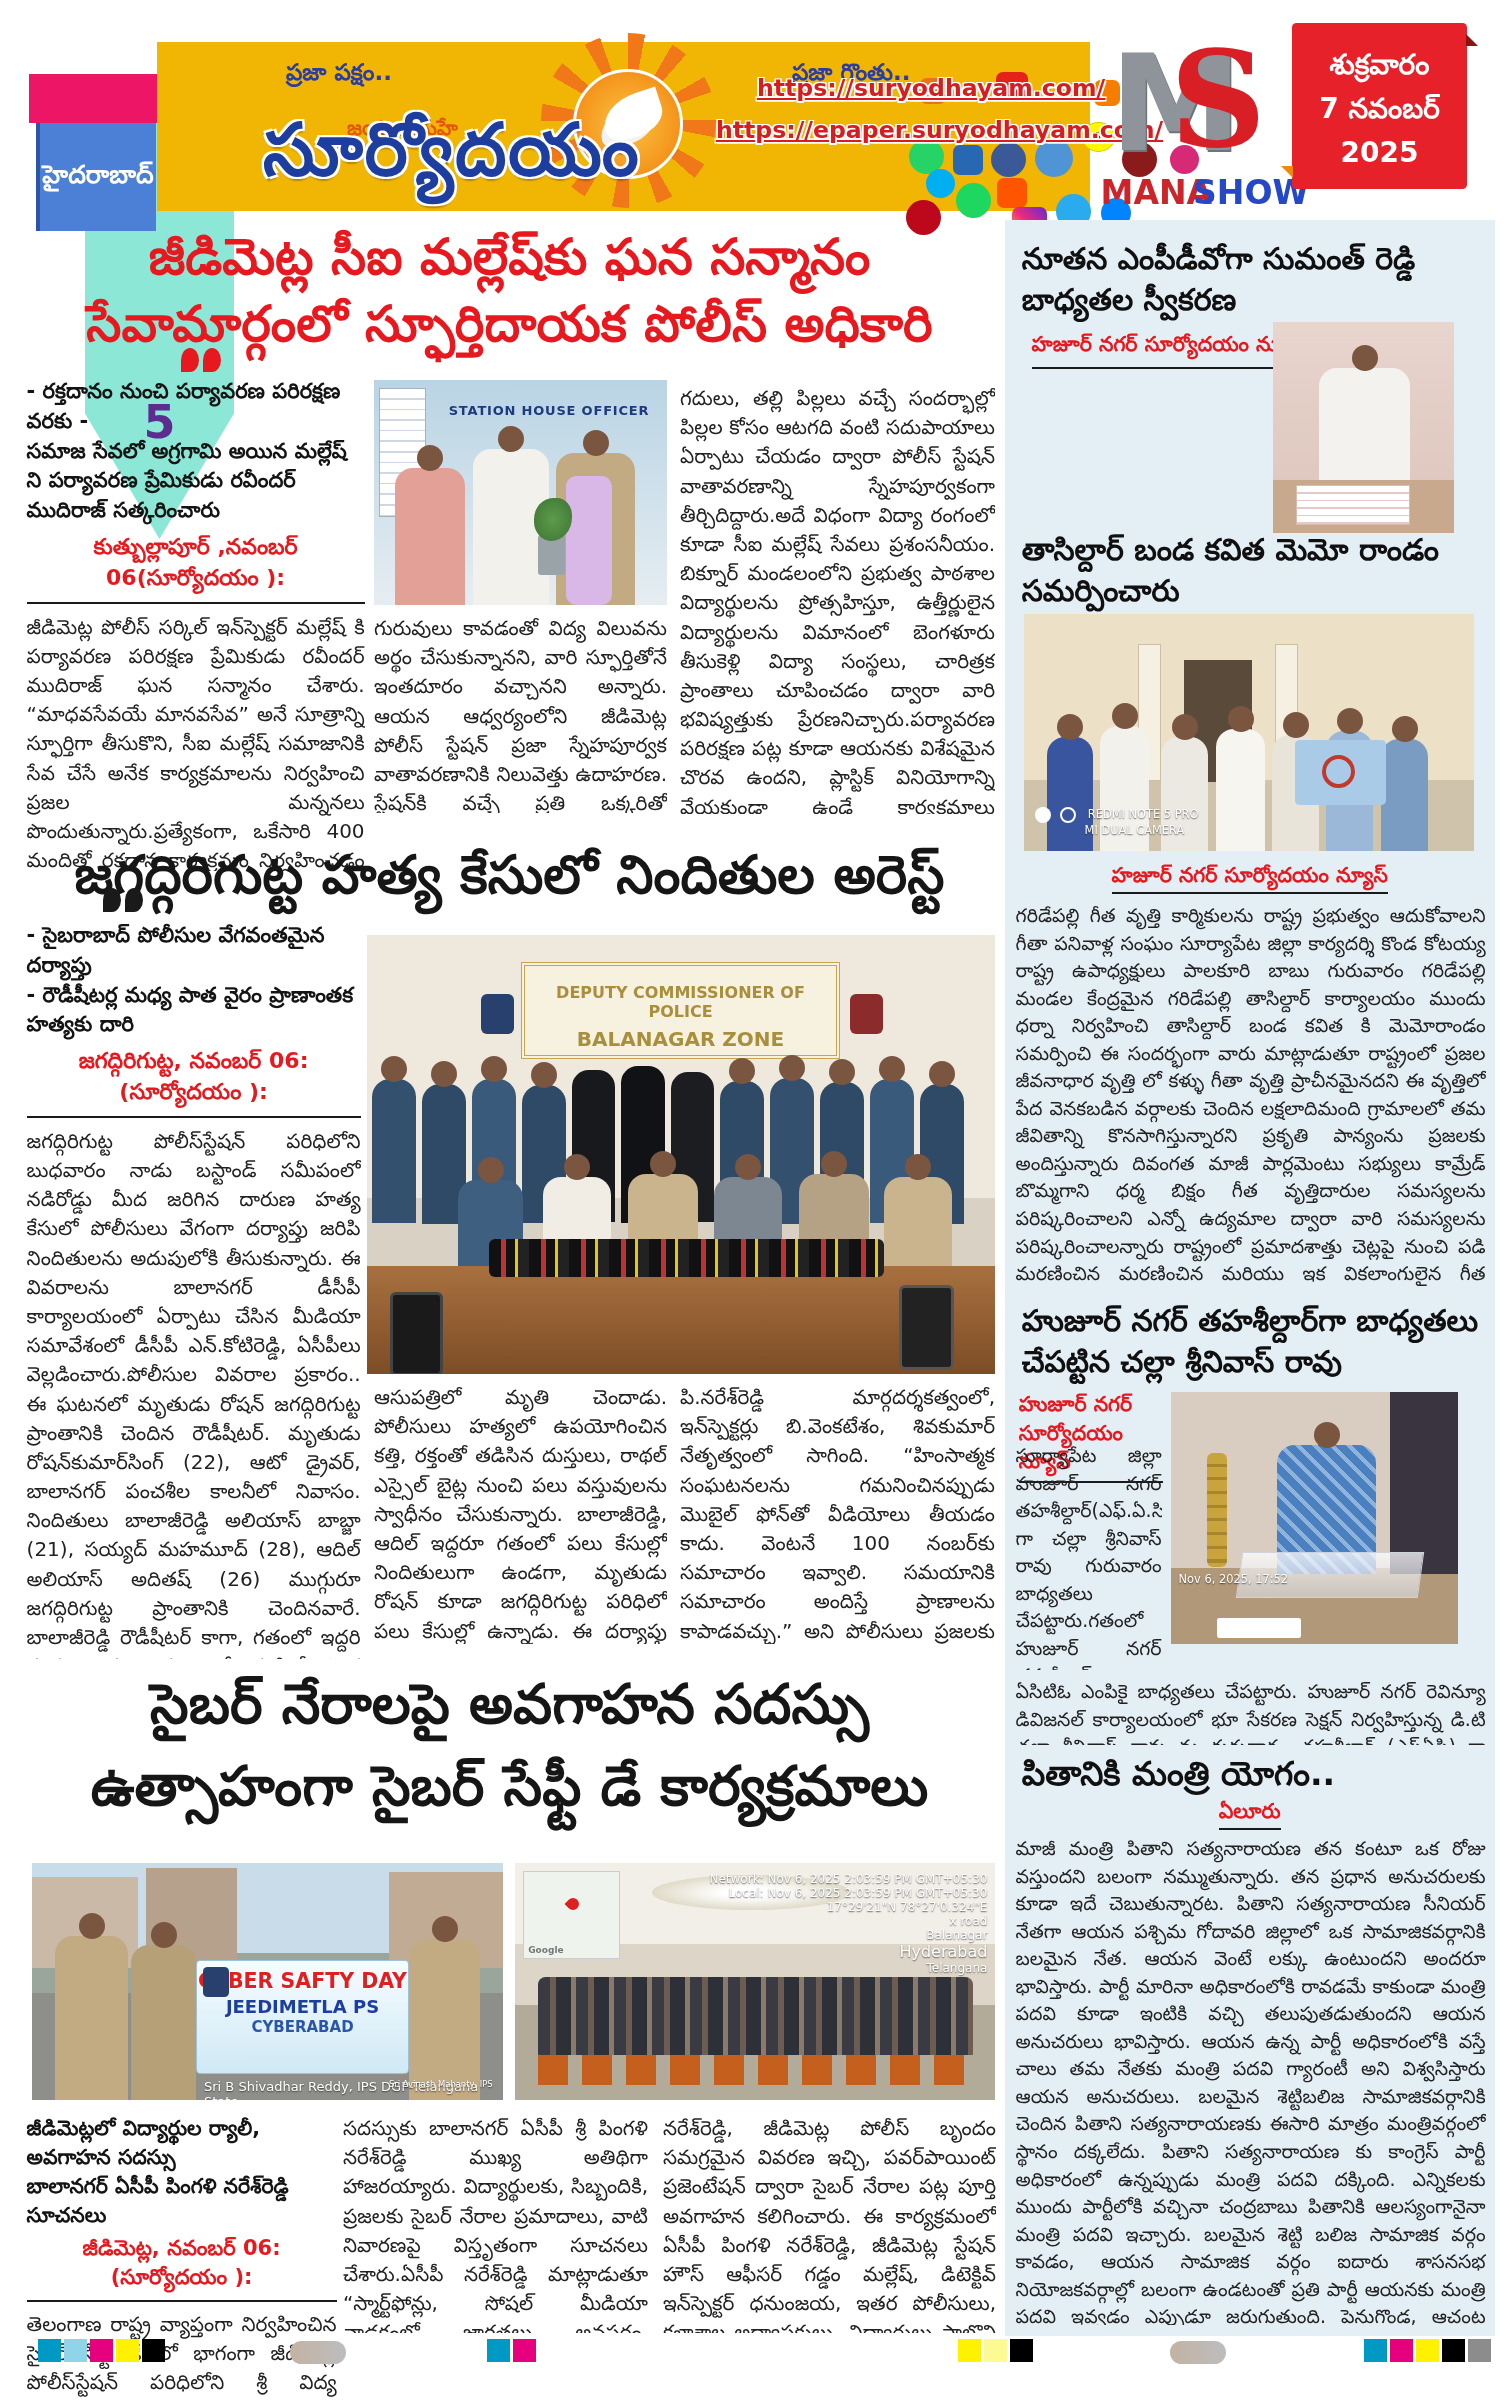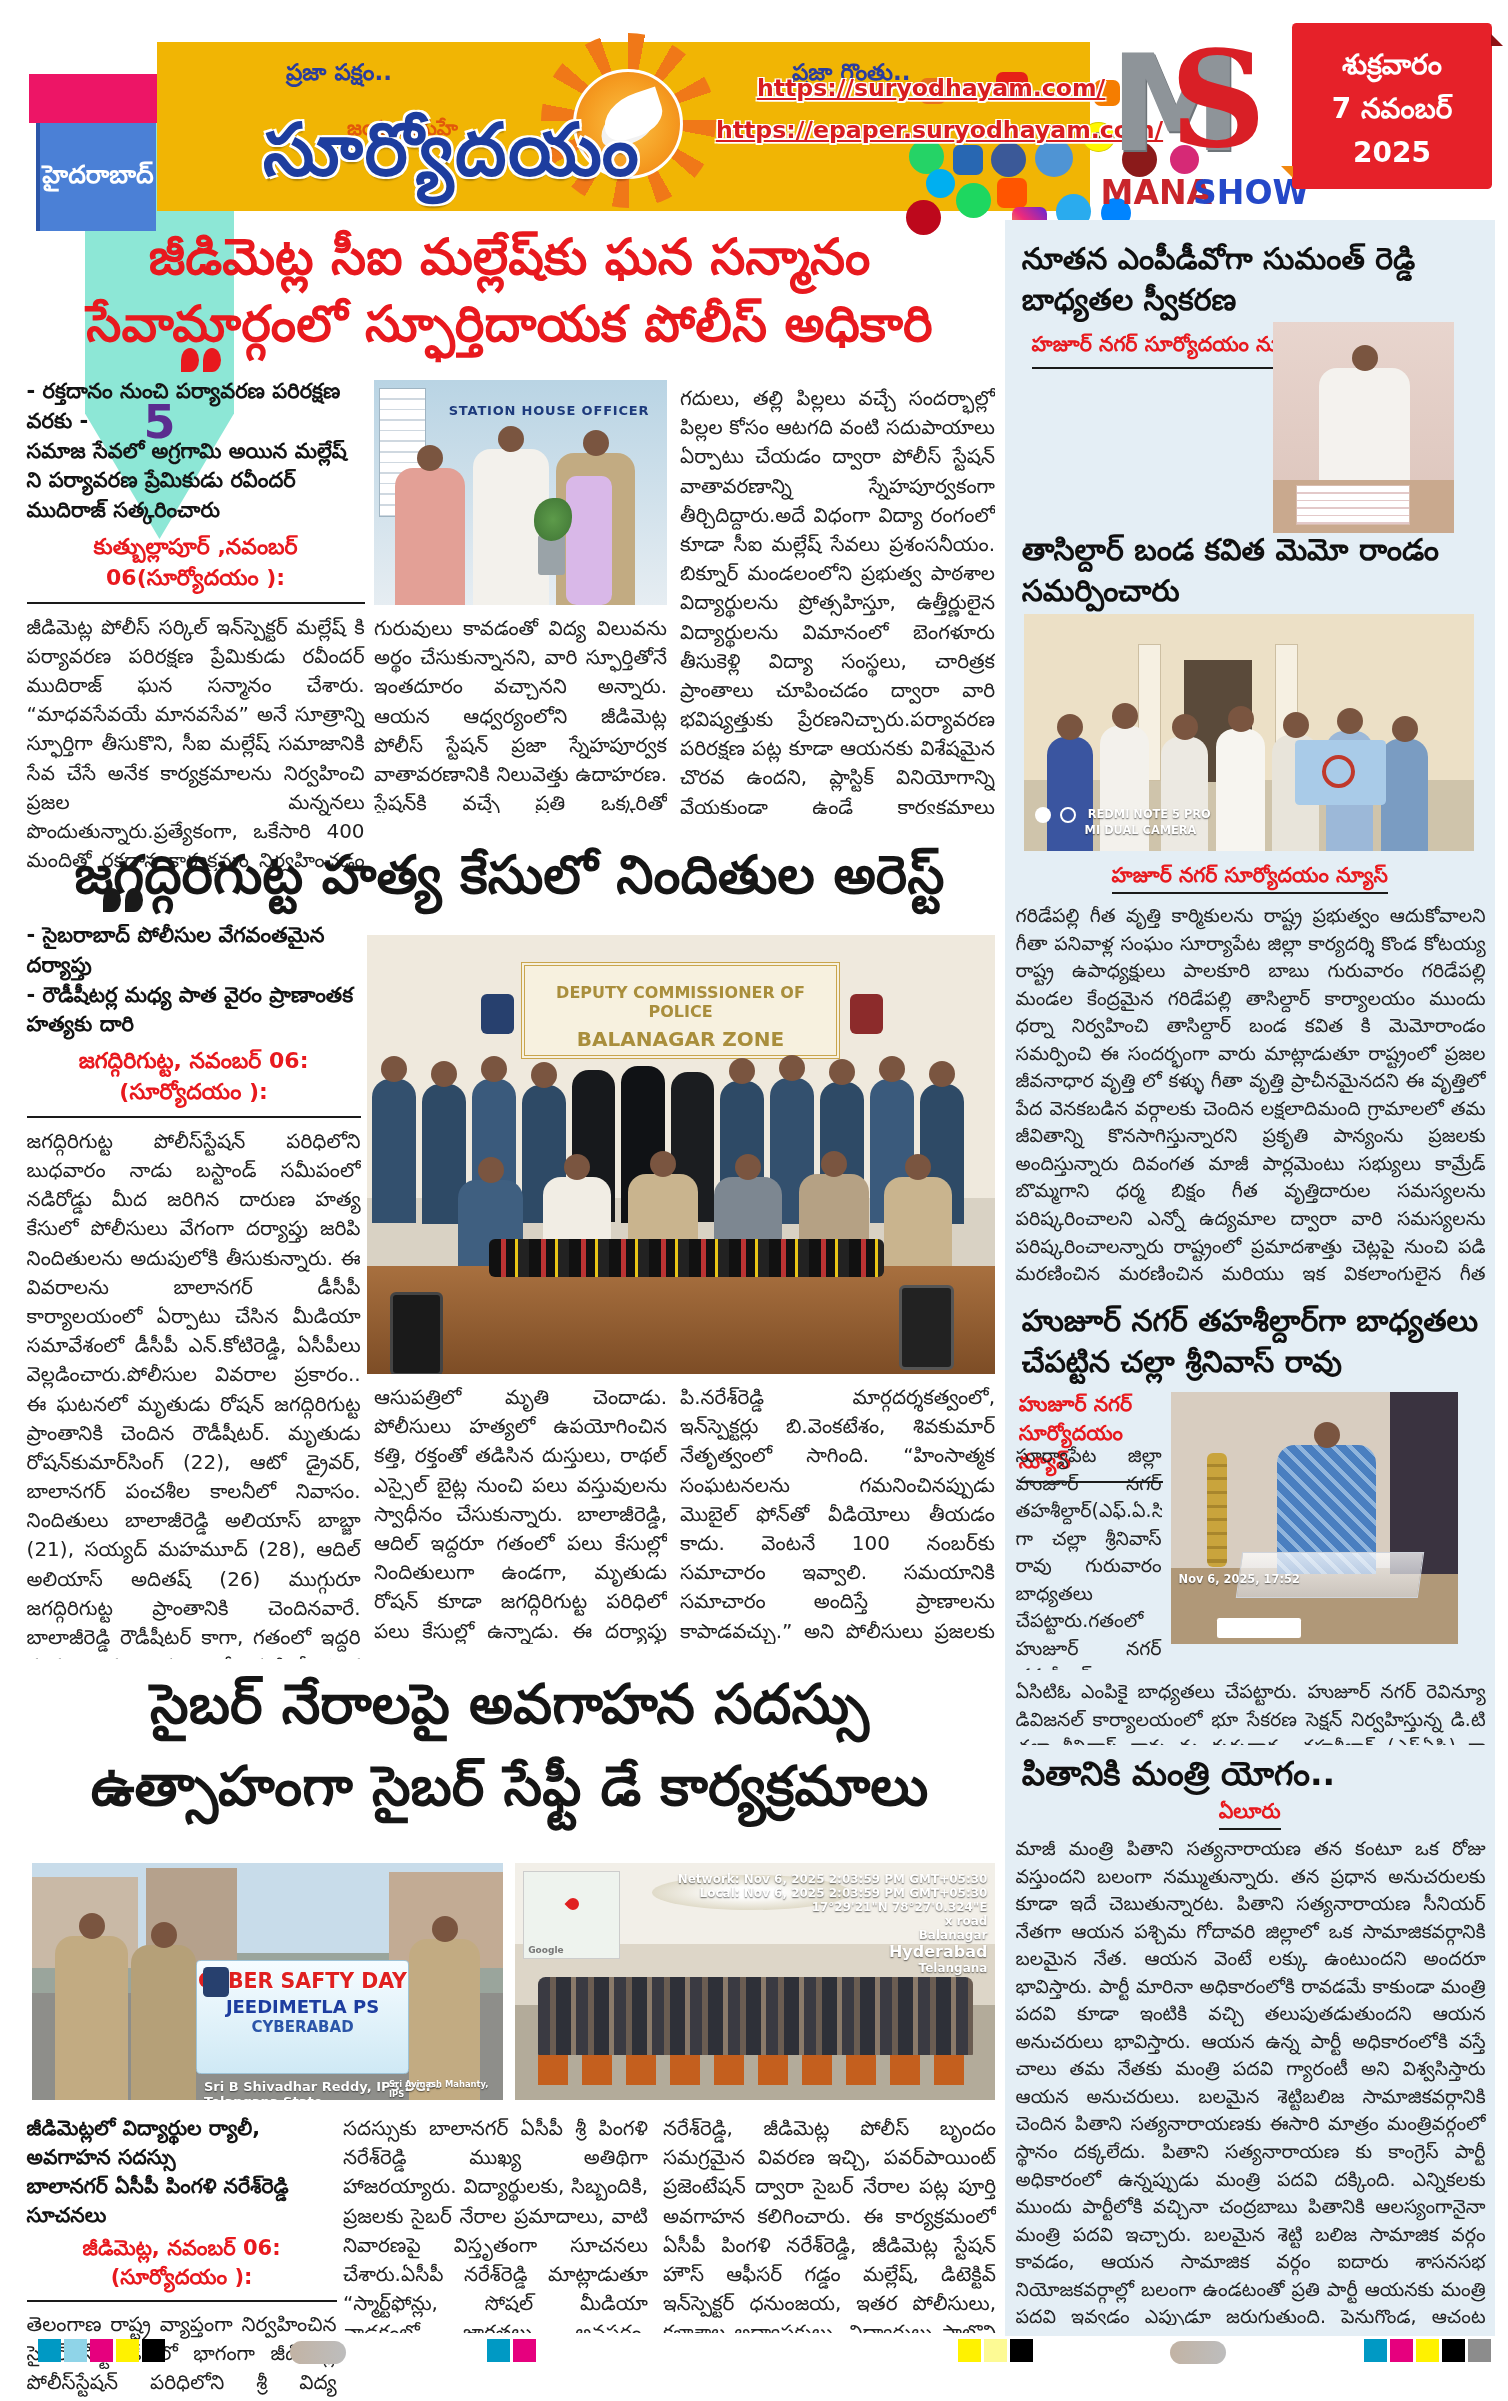--- a/index.html
+++ b/index.html
@@ -32,21 +32,21 @@
   .tiny-label { position:absolute; font-size:10px; font-weight:700;margin-left:19px; }
   .url-line { position:absolute; color:#d81d20; font-weight:800; font-size:23.6px;
     text-shadow:-1.5px -1.5px 0 #fff,1.5px -1.5px 0 #fff,-1.5px 1.5px 0 #fff,1.5px 1.5px 0 #fff; white-space:nowrap; }
 
   .manashow { left:1096px; top:26.6px; width:190px; height:186px; }
   .ms-m { position:absolute; left:13.7px; top:0; font-size:133px; font-weight:800; color:#8e9499; text-shadow:1.5px 1.5px 0 #6e7479; }
   .ms-s { position:absolute; left:74px; top:-6px; font-size:133px; font-weight:800; color:#d91f26; font-family:"DejaVu Serif","Liberation Serif",serif; }
   .ms-word1 { position:absolute; left:4.6px; top:146px; font-size:33px; font-weight:800; color:#c9252b; }
   .ms-word2 { position:absolute; left:97px; top:146px; font-size:33px; font-weight:800; color:#2448c8; }
 
-  .datebox { left:1292px; top:23px; width:200px; height:166px; background:#e62129; border-radius:4.6px;
+  .datebox { left:1292px; top:23px; width:175px; height:166px; background:#e62129; border-radius:4.6px;
     color:#fff; text-align:center; font-weight:800; padding-top:20px; }
   .datebox:before { content:""; position:absolute; right:-10.6px; top:10.6px; border-left:12px solid #8f1114; border-top:12px solid transparent; }
   .datebox:after { content:""; position:absolute; left:-10.6px; bottom:10.6px; border-right:12px solid #f2870f; border-bottom:12px solid transparent; }
   .datebox div { font-size:28px; line-height:44px; }
 
   
   .hl-red { color:#e8191e; font-weight:800; text-align:center; }
   .hl-black { color:#161616; font-weight:800; text-align:center; }
   .subhead { color:#141414; font-weight:800; font-size:21px; line-height:1.42; }
   .dateline { color:#e8191e; font-weight:800; font-size:22px; text-align:center;
@@ -62,21 +62,21 @@
   .fig:before { content:""; position:absolute; left:50%; top:-23px; transform:translateX(-50%);
     width:26px; height:26px; border-radius:50%; background:#7a5540; }
   .plaque { position:absolute; background:#f7f1df; border:4.6px double #c9a54c; text-align:center; color:#a98e3c; font-weight:800; }
 
   
   .sidebar { left:1005px; top:220px; width:490px; height:2116px; background:#e4eef5; }
   .sb-hl { position:absolute; color:#101010; font-weight:800; font-size:30px; line-height:1.35; }
   .sb-date { position:absolute; color:#e8191e; font-weight:800; font-size:20.5px; }
   .sb-col { position:absolute; font-size:19px; line-height:1.45; text-align:justify; color:#222; overflow:hidden; }
 
-  .wm { position:absolute; color:#fff; font-weight:700; text-shadow:0 0.8px 1.5px rgba(0,0,0,.6); }
+  .wm { position:absolute; color:#fff; font-weight:400; text-shadow:0 0.8px 1.5px rgba(0,0,0,.6); }
 
   
   .reg { position:absolute; top:2339px; height:23px; }
   .reg .sqr { display:inline-block; width:23px; height:23px; vertical-align:top; }
   .pill { position:absolute; top:2341px; width:56px; height:23px; border-radius:11.4px;
     background:linear-gradient(90deg,#c2b3a4,#bdbdbd); }
 </style>
 </head>
 <body>
 

